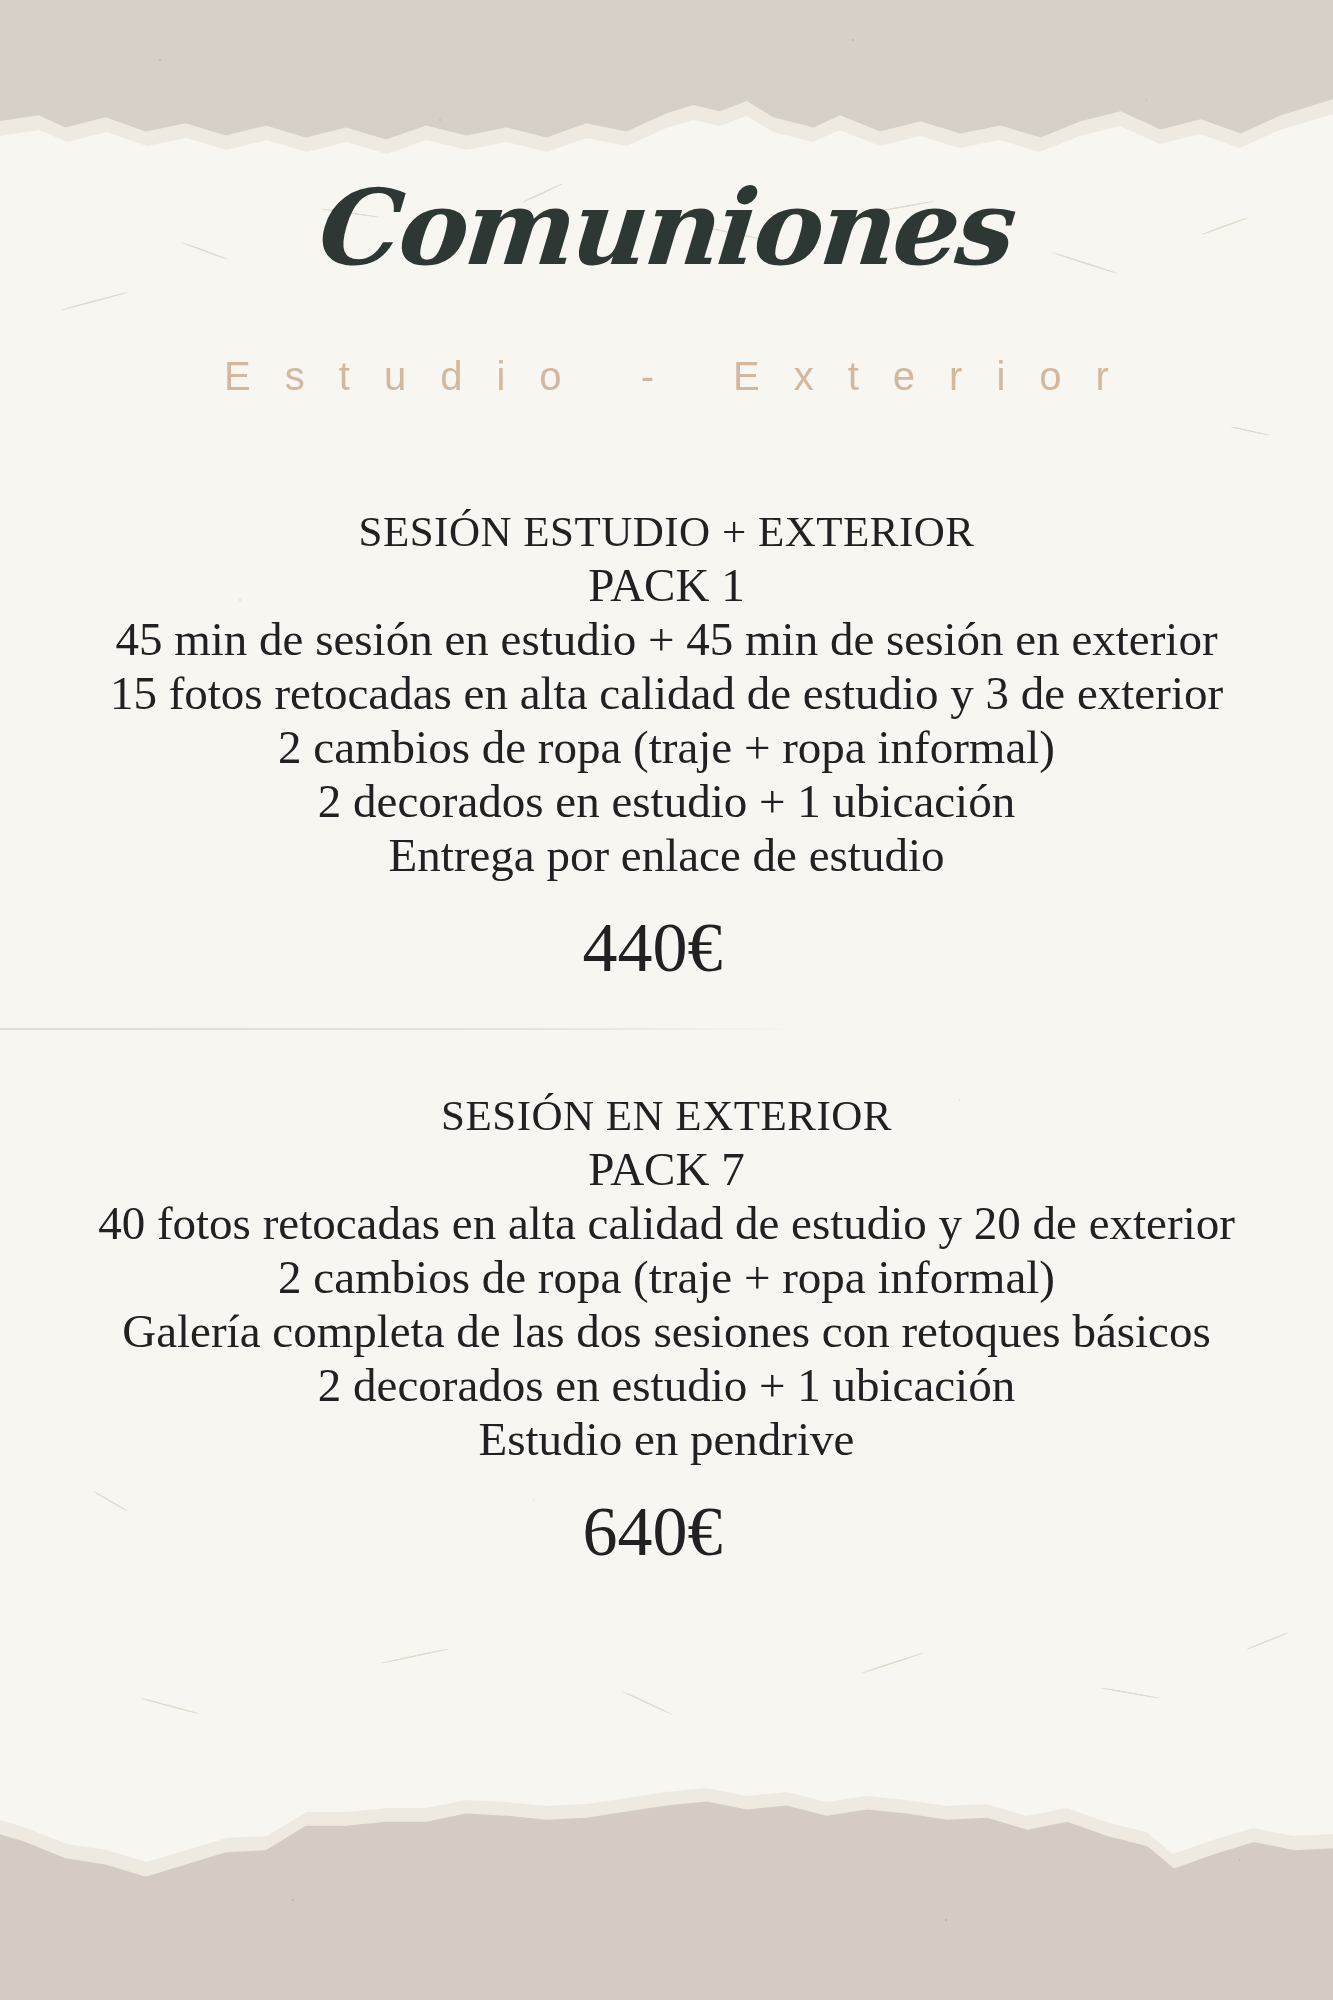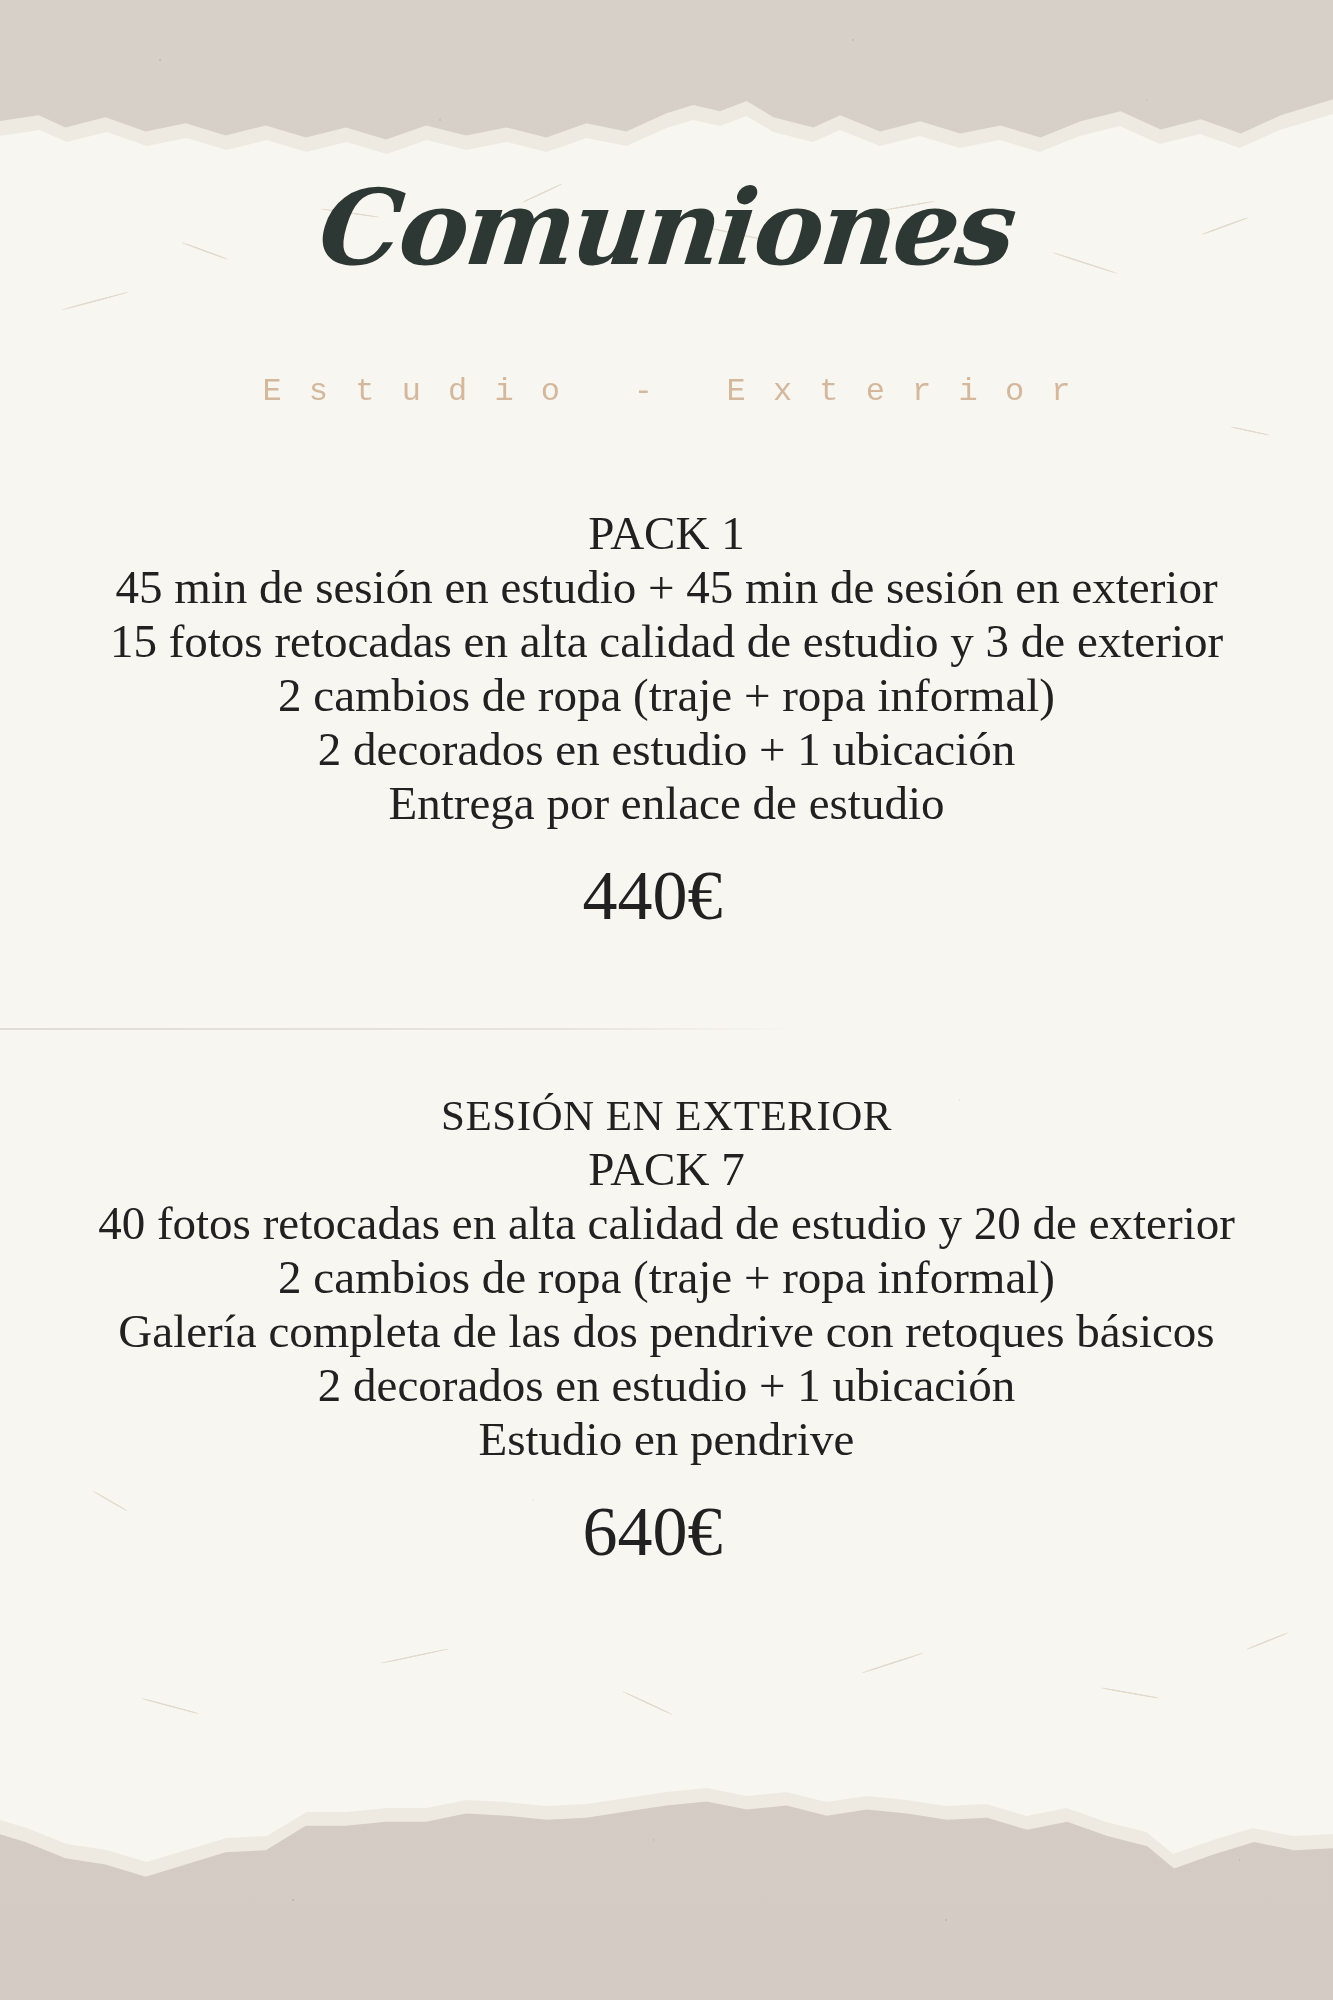--- a/index.html
+++ b/index.html
@@ -85,25 +85,24 @@
     text-align:center;margin:0;
     font-family:"DejaVu Serif","Liberation Serif",serif;
     font-style:italic;font-weight:700;
     font-size:104px;line-height:120px;letter-spacing:-3px;
     color:var(--title-ink);
     transform:skewX(-6deg);
   }
   .subtitle{
     position:absolute;top:352px;left:0;width:100%;
     text-align:center;
-    font-family:Liberation Mono, monospace;
-    font-size:32px;line-height:48px;
+    font-family:Liberation Sans, sans-serif;
+    font-size:40px;line-height:48px;
     letter-spacing:0.85em;text-indent:0.85em;
     color:var(--subtitle-tan);
-    margin-top:16px;
   }
   .section{position:absolute;left:0;width:100%;text-align:center;}
   .section-1{top:506px;}
   .section-2{top:1090px;}
   .s-heading{
     margin:0;font-weight:400;
     font-size:43px;line-height:52px;letter-spacing:0.5px;
   }
   .s-row{margin:0;font-size:47px;line-height:54px;}
   .price{
@@ -132,34 +131,35 @@
 
   <div class="seam"></div>
 
   <div class="content">
 
     <h1 class="title">Comuniones</h1>
 
     <div class="subtitle">Estudio - Exterior</div>
 
     <section class="section section-1">
+      <h2 class="s-heading">SESIÓN ESTUDIO + EXTERIOR</h2>
       <div class="s-row">PACK 1</div>
       <p class="s-row">45 min de sesión en estudio + 45 min de sesión en exterior</p>
       <p class="s-row">15 fotos retocadas en alta calidad de estudio y 3 de exterior</p>
       <p class="s-row">2 cambios de ropa (traje + ropa informal)</p>
       <p class="s-row">2 decorados en estudio + 1 ubicación</p>
       <p class="s-row">Entrega por enlace de estudio</p>
       <div class="price">440€</div>
     </section>
 
     <section class="section section-2">
       <h2 class="s-heading">SESIÓN EN EXTERIOR</h2>
       <div class="s-row">PACK 7</div>
       <p class="s-row">40 fotos retocadas en alta calidad de estudio y 20 de exterior</p>
       <p class="s-row">2 cambios de ropa (traje + ropa informal)</p>
-      <p class="s-row">Galería completa de las dos pendrive con retoques básicos</p>
+      <p class="s-row">Galería completa de las dos sesiones con retoques básicos</p>
       <p class="s-row">2 decorados en estudio + 1 ubicación</p>
       <p class="s-row">Estudio en pendrive</p>
       <div class="price">640€</div>
     </section>
 
   </div>
 </div>
 
 </body></html>

